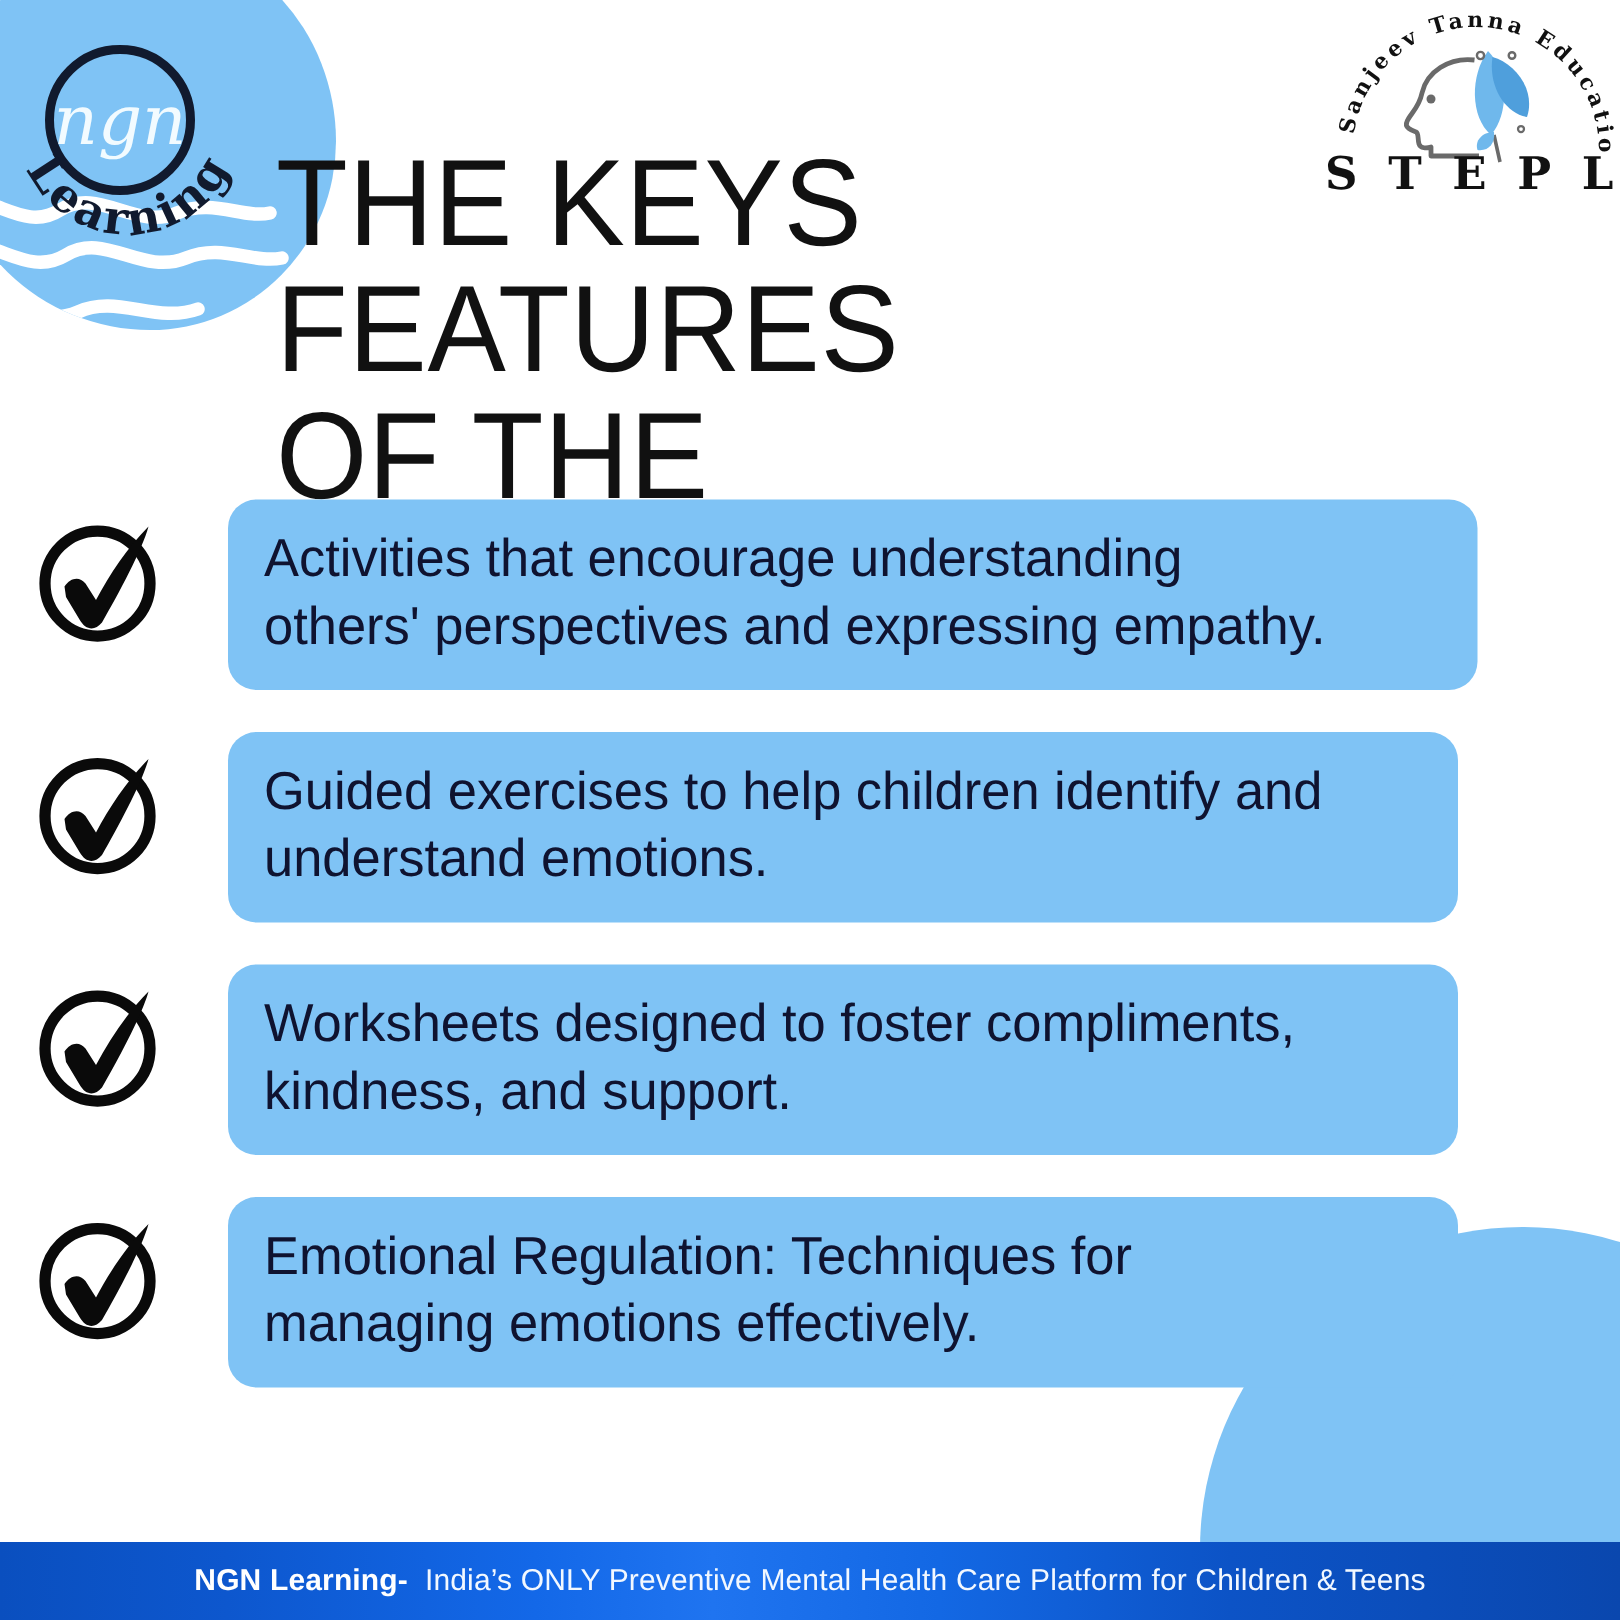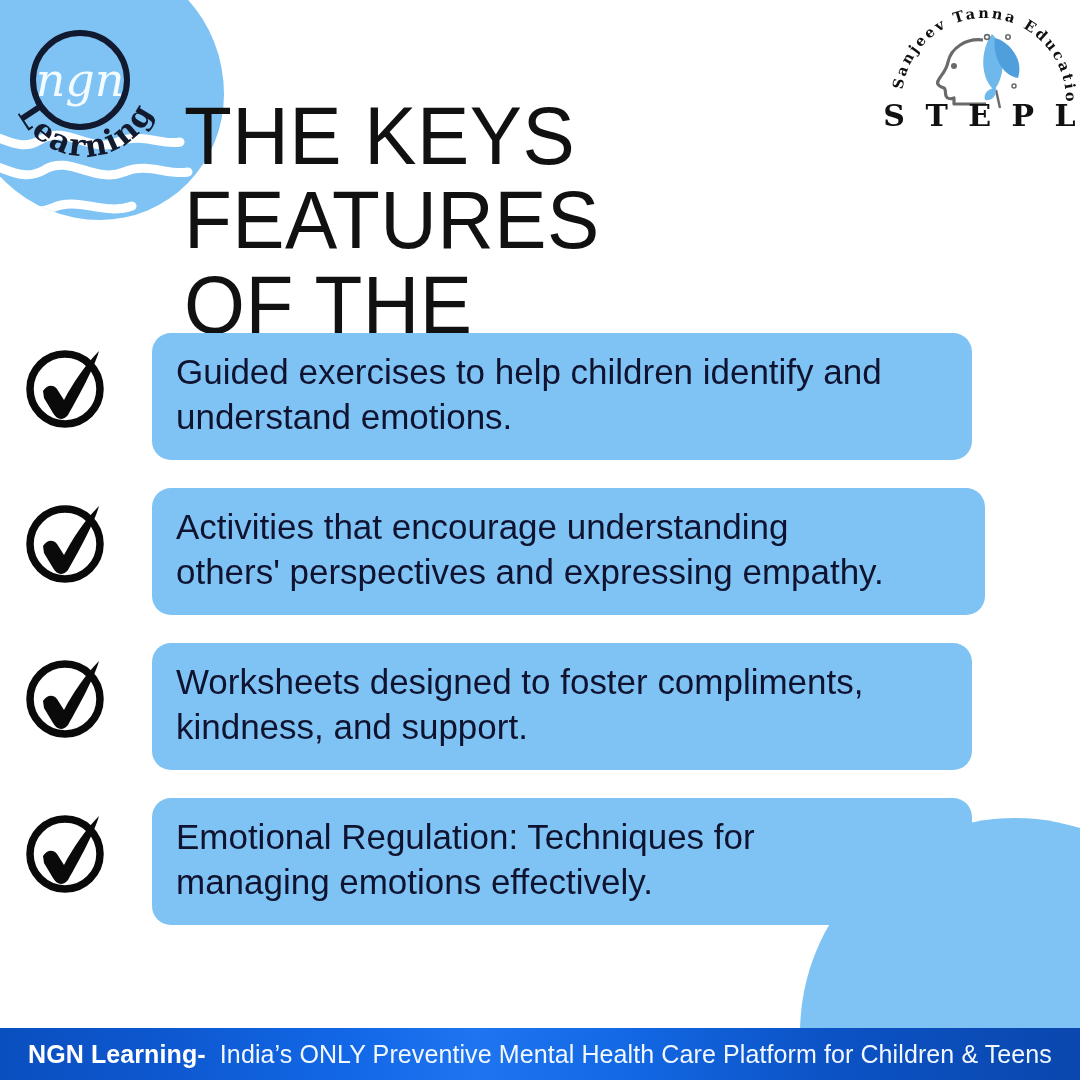--- a/index.html
+++ b/index.html
@@ -111,21 +111,21 @@
        #1F74F0 44%,
        #1368E4 58%,
        #0C53C6 76%,
        #0A47AE 100%);
     display:flex;
     align-items:center;
     justify-content:center;
   }
   .footer-text {
     font-family:"Liberation Sans Narrow","Liberation Sans", sans-serif;
-    font-size:25px;
+    font-size:20px;
     color:#ffffff;
     letter-spacing:0.1px;
     white-space:nowrap;
   }
   .footer-brand { font-weight:700; }
   .footer-dash  { font-weight:700; }
   .footer-tag   { font-weight:400; color:#F2F8FF; }
 </style>
 </head>
 <body>
@@ -189,48 +189,48 @@
 <div class="features">
 
   <div class="feature-row">
     <div class="check-icon">
       <svg viewBox="0 0 88 92">
         <circle cx="42" cy="50" r="35" fill="none" stroke="#0A0A0A" stroke-width="7.5"></circle>
         <path d="M20 52 C 24 46, 30 45, 34 50 L 41 61 C 50 44, 62 26, 76 12
                  C 72 27, 56 57, 45 76 C 40 82, 34 81, 30 74 L 21 59 Z" fill="#0A0A0A"></path>
       </svg>
     </div>
+    <div class="feature-card w1">
+      <div class="feature-text">Activities that encourage understanding
+others' perspectives and expressing empathy.</div>
+    </div>
+  </div>
+
+  <div class="feature-row">
+    <div class="check-icon">
+      <svg viewBox="0 0 88 92">
+        <circle cx="42" cy="50" r="35" fill="none" stroke="#0A0A0A" stroke-width="7.5"></circle>
+        <path d="M20 52 C 24 46, 30 45, 34 50 L 41 61 C 50 44, 62 26, 76 12
+                 C 72 27, 56 57, 45 76 C 40 82, 34 81, 30 74 L 21 59 Z" fill="#0A0A0A"></path>
+      </svg>
+    </div>
     <div class="feature-card w2">
       <div class="feature-text">Guided exercises to help children identify and
 understand emotions.</div>
     </div>
   </div>
 
   <div class="feature-row">
     <div class="check-icon">
       <svg viewBox="0 0 88 92">
         <circle cx="42" cy="50" r="35" fill="none" stroke="#0A0A0A" stroke-width="7.5"></circle>
         <path d="M20 52 C 24 46, 30 45, 34 50 L 41 61 C 50 44, 62 26, 76 12
                  C 72 27, 56 57, 45 76 C 40 82, 34 81, 30 74 L 21 59 Z" fill="#0A0A0A"></path>
       </svg>
     </div>
-    <div class="feature-card w1">
-      <div class="feature-text">Activities that encourage understanding
-others' perspectives and expressing empathy.</div>
-    </div>
-  </div>
-
-  <div class="feature-row">
-    <div class="check-icon">
-      <svg viewBox="0 0 88 92">
-        <circle cx="42" cy="50" r="35" fill="none" stroke="#0A0A0A" stroke-width="7.5"></circle>
-        <path d="M20 52 C 24 46, 30 45, 34 50 L 41 61 C 50 44, 62 26, 76 12
-                 C 72 27, 56 57, 45 76 C 40 82, 34 81, 30 74 L 21 59 Z" fill="#0A0A0A"></path>
-      </svg>
-    </div>
     <div class="feature-card w2">
       <div class="feature-text">Worksheets designed to foster compliments,
 kindness, and support.</div>
     </div>
   </div>
 
   <div class="feature-row">
     <div class="check-icon">
       <svg viewBox="0 0 88 92">
         <circle cx="42" cy="50" r="35" fill="none" stroke="#0A0A0A" stroke-width="7.5"></circle>

